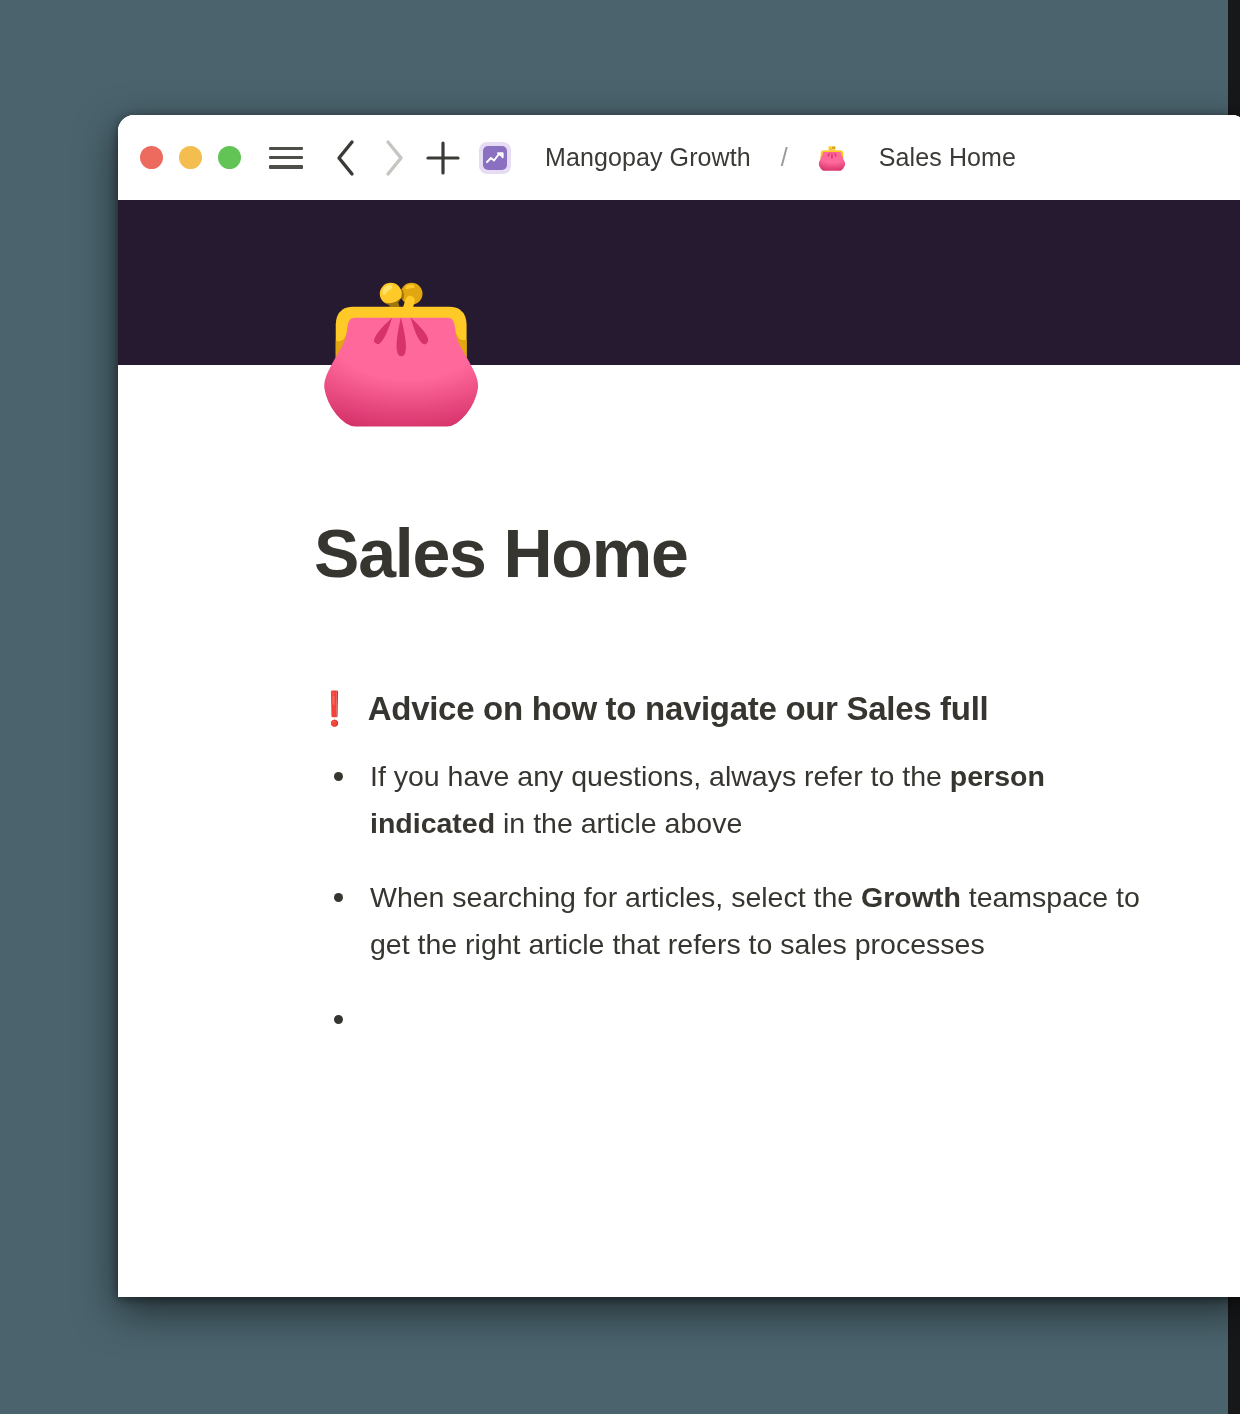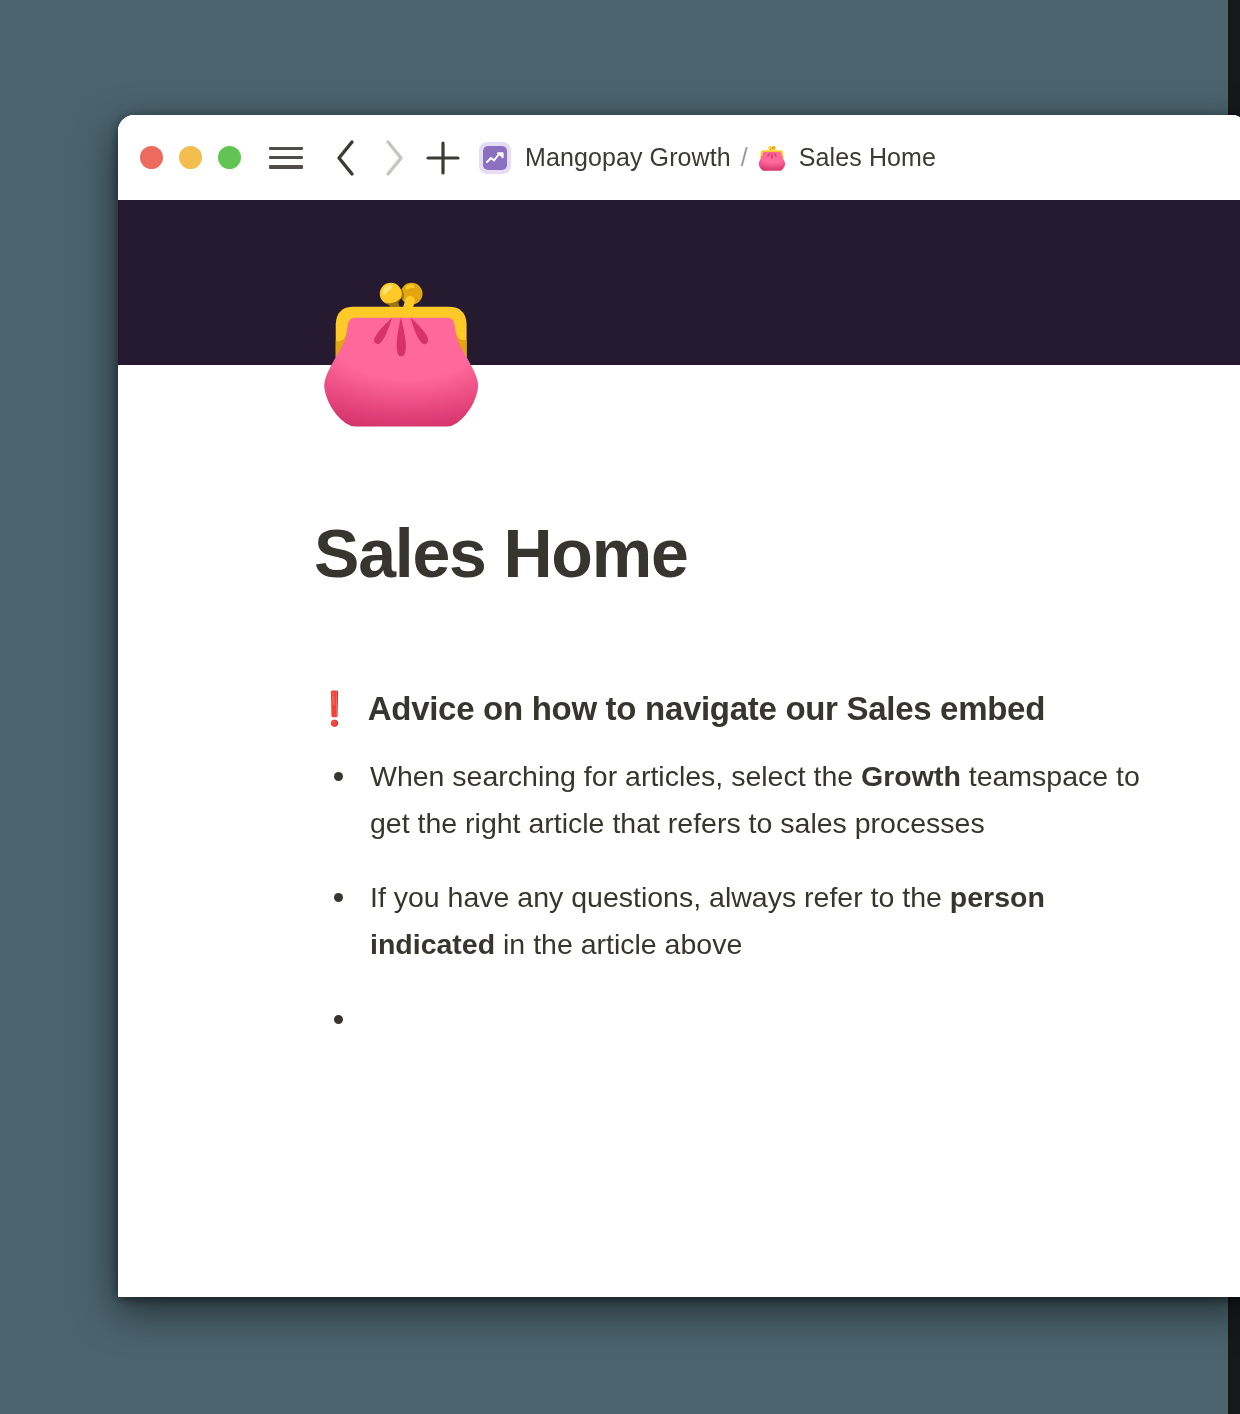--- a/index.html
+++ b/index.html
@@ -110,20 +110,21 @@
     cursor: pointer;
   }
 
   
   #breadcrumb {
     display: flex;
     align-items: center;
     font-size: 25px;
     color: #3b3a37;
     letter-spacing: .1px;
+    gap: 20px;
   }
   #teamspace-icon {
     width: 32px;
     height: 32px;
     border-radius: 8px;
     background: #e6ddf4;
     display: flex;
     align-items: center;
     justify-content: center;
     margin-right: 14px;
@@ -290,24 +291,24 @@
   <div id="page">
 
     <div id="page-icon">👛</div>
 
     <div id="page-content">
 
       <h1 id="page-title">Sales Home</h1>
 
       <div id="heading-advice">
         <span class="bang">❗</span>
-        <span>Advice on how to navigate our Sales embed</span>
+        <span>Advice on how to navigate our Sales full</span>
       </div>
 
       <ul id="advice-list">
+          <li><span class="dot"></span><span>If you have any questions, always refer to the </span><b>person indicated</b><span> in the article above</span></li>
           <li><span class="dot"></span><span>When searching for articles, select the </span><b>Growth</b><span> teamspace to get the right article that refers to sales processes</span></li>
-          <li><span class="dot"></span><span>If you have any questions, always refer to the </span><b>person indicated</b><span> in the article above</span></li>
           <li><span class="dot"></span></li>
         </ul>
 
     </div>
   </div>
 </div>
 
 </body></html>

